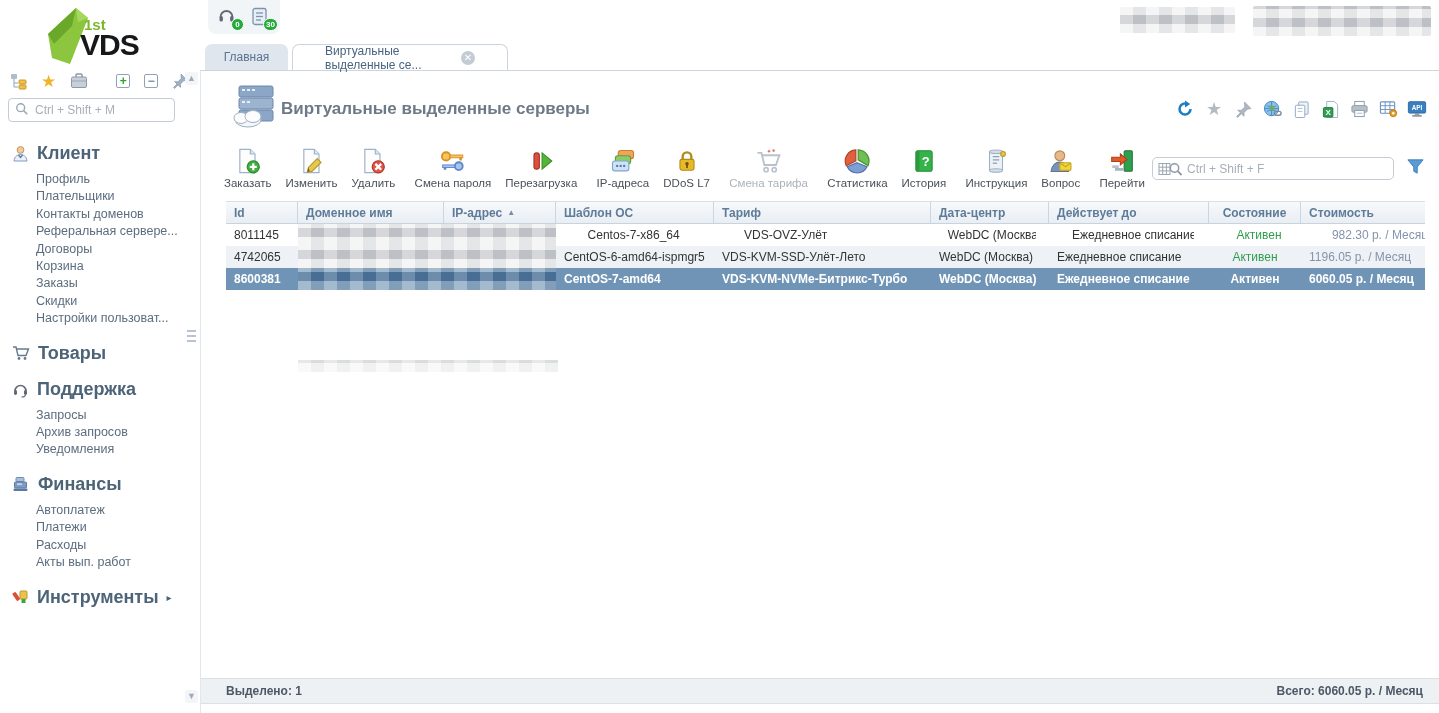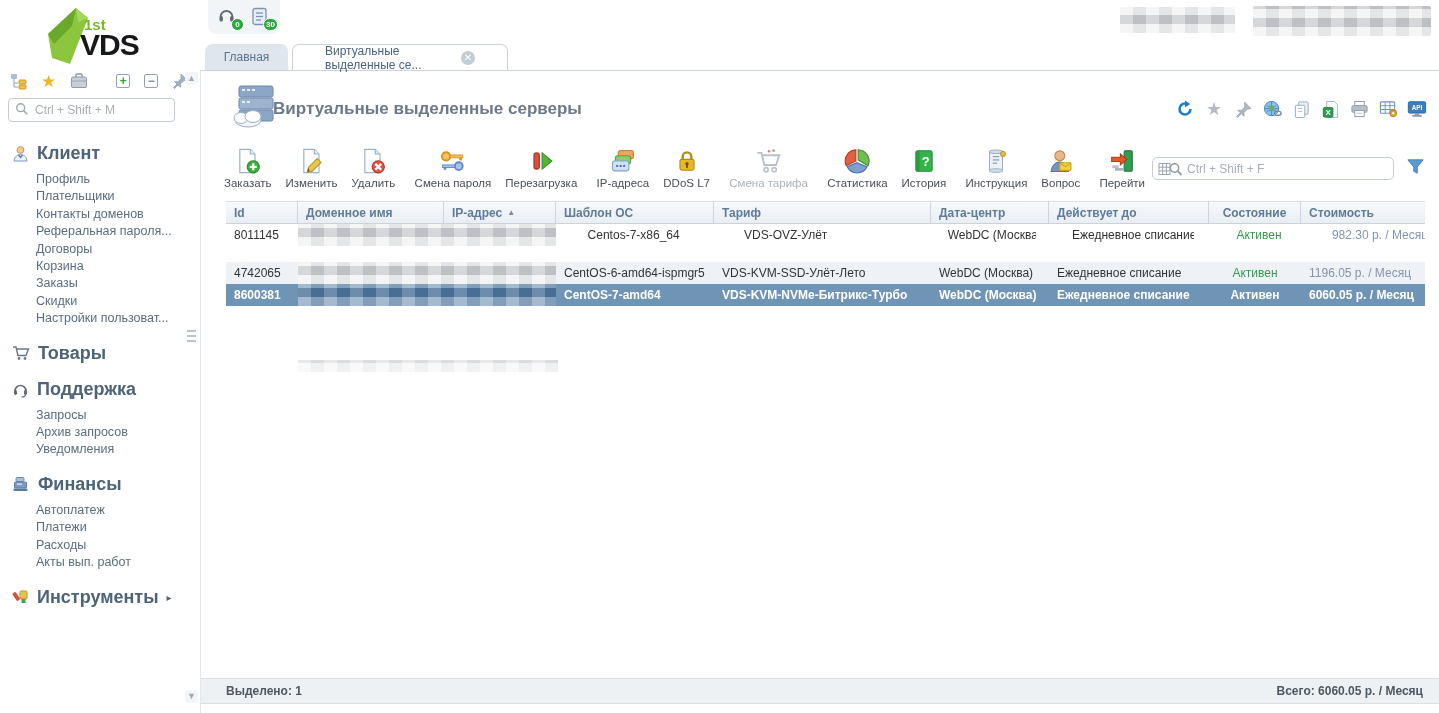--- a/index.html
+++ b/index.html
@@ -68,21 +68,21 @@
   .tab-active { left:92px; width:216px; background:#fff; border:1px solid #ccd4dd; border-bottom:none;
                 color:#49647f; z-index:3; }
   .tab-close { width:14px; height:14px; border-radius:50%; background:#c3cbd4; color:#fff; font-size:10px;
                line-height:14px; text-align:center; cursor:pointer; flex:0 0 auto; }
 
   .panel { position:absolute; left:0; top:70px; width:1239px; height:643px; background:#fff;
            border-top:1px solid #ccd4dd; border-left:1px solid #e2e7ed; }
 
   .page-header { position:relative; height:70px; }
   .ph-icon { position:absolute; left:30px; top:13px; }
-  .page-title { position:absolute; left:72px; top:28px; font-size:17px; font-weight:bold; color:#6e7988; }
+  .page-title { position:absolute; left:80px; top:28px; font-size:17px; font-weight:bold; color:#6e7988; }
   .header-icons { position:absolute; right:12px; top:28px; display:flex; gap:9px; }
   .hicon { width:20px; height:20px; cursor:pointer; display:flex; align-items:center; justify-content:center; }
   .hstar { color:#b4bac2; font-size:18px; line-height:1; }
 
   .toolbar { position:relative; height:58px; display:flex; align-items:flex-start; padding:2px 14px 0 16px; }
   .tbtn { display:flex; flex-direction:column; align-items:center; gap:2px; padding:2px 7px; cursor:pointer; }
   .tbtn .ticon { height:30px; display:flex; align-items:flex-end; justify-content:center; }
   .tbtn .tlabel { font-size:11.5px; color:#4a5058; white-space:nowrap; }
   .tbtn.disabled .tlabel { color:#aab2bb; }
   .tgap { width:14px; }
@@ -100,21 +100,21 @@
   .thead { height:23px; background:linear-gradient(#f7f9fb,#e9eef4); border-top:1px solid #d8dfe7;
            border-bottom:1px solid #c9d3de; font-weight:bold; color:#5f7b9a; cursor:pointer; }
   .thead .cell { border-right:1px solid #ccd6e0; height:100%; display:flex; align-items:center; }
   .thead .cell:last-child { border-right:none; }
   .cell { padding-left:8px; overflow:hidden; white-space:nowrap; }
   .c0{width:72px;} .c1{width:146px;} .c2{width:112px;} .c3{width:158px;} .c4{width:217px;}
   .c5{width:118px;} .c6{width:160px;} .c7{width:92px;} .c8{width:124px;}
   .cell.status { padding-left:0; text-align:center; }
   .sort-arrow { font-size:8px; color:#7d8b9d; margin-left:5px; }
   .r-odd { background:#fff;gap:28px; }
-  .r-even { background:#eef2f7;margin-top:16px; }
+  .r-even { background:#eef2f7; }
   .r-sel { background:#7094b6; color:#fff; font-weight:bold; }
   .cost { color:#8494aa; }
   .r-sel .cost { color:#fff; }
   .st-ok { color:#2f9e4f; }
   .r-sel .st-ok { color:#fff; }
   .row-redact { position:absolute; left:72px; top:0; width:258px; height:22px; }
   .row-redact.blue { background:#5d86ab;
     background-image:repeating-linear-gradient(0deg, rgba(255,255,255,.28) 0 9px, rgba(40,70,110,.22) 9px 18px),
                      repeating-linear-gradient(90deg, rgba(255,255,255,.22) 0 13px, rgba(30,60,100,.18) 13px 26px); }
   .redact-tail { position:absolute; left:97px; top:289px; width:260px; height:12px; opacity:.55; }
@@ -189,21 +189,21 @@
             <circle cx="8.5" cy="5" r="3.4" fill="#f2cb9b" stroke="#c8955f"></circle>
             <path d="M2 16c.5-5 4-6.5 6.5-6.5S14.5 11 15 16z" fill="#eef2f7" stroke="#7f9ac2"></path>
             <path d="M6.5 10l2 2.4 2-2.4" fill="none" stroke="#4a7ec9" stroke-width="1.4"></path>
           </svg>
         <span class="mlabel">Клиент</span>
       </div>
       <div class="mitems">
         <div class="mitem">Профиль</div>
         <div class="mitem">Плательщики</div>
         <div class="mitem">Контакты доменов</div>
-        <div class="mitem">Реферальная пароля...</div>
+        <div class="mitem">Реферальная сервере...</div>
         <div class="mitem">Договоры</div>
         <div class="mitem">Корзина</div>
         <div class="mitem">Заказы</div>
         <div class="mitem">Скидки</div>
         <div class="mitem">Настройки пользоват...</div>
       </div>
     </div>
 
     <div class="msec">
       <div class="msec-head">

